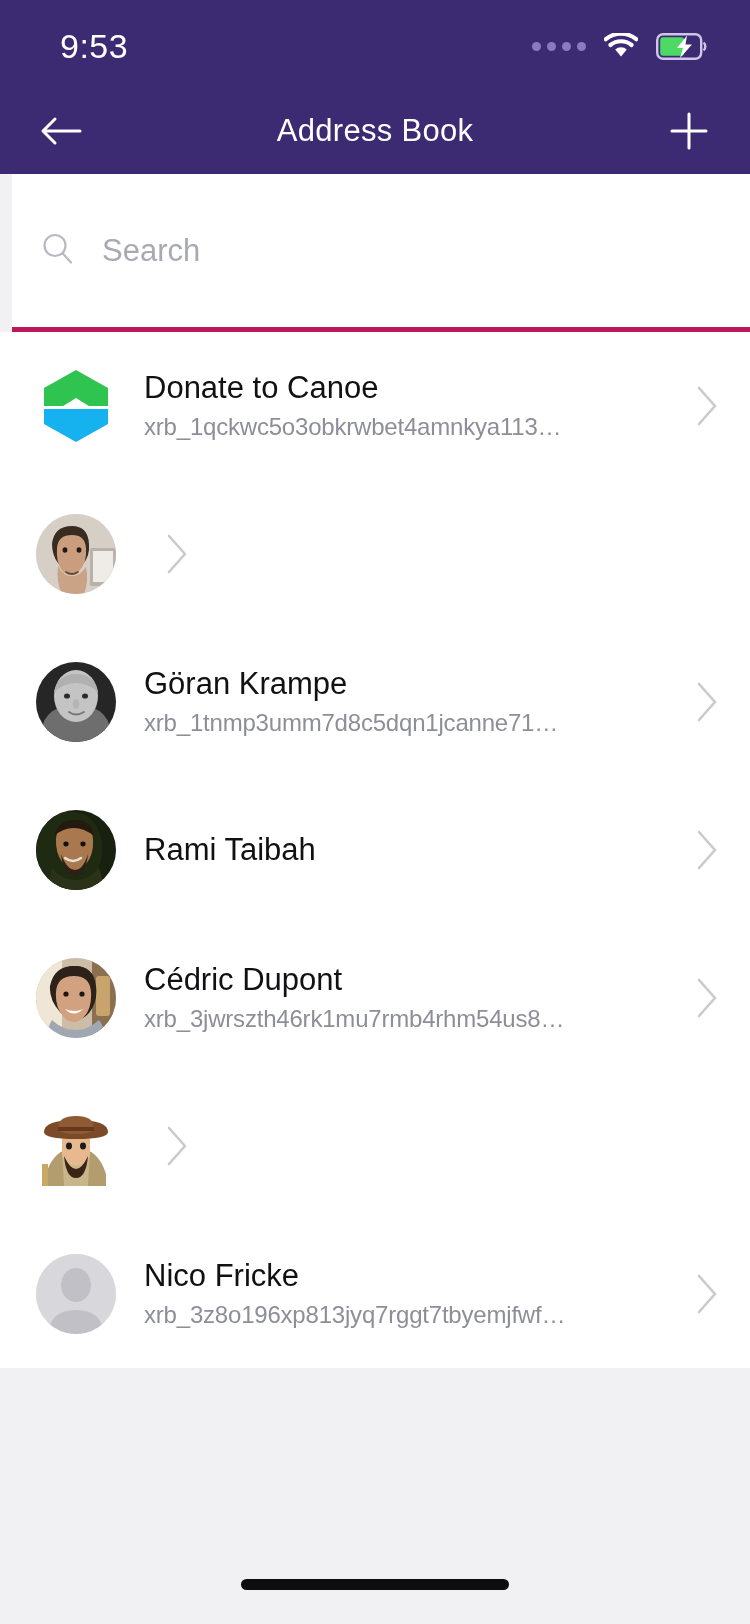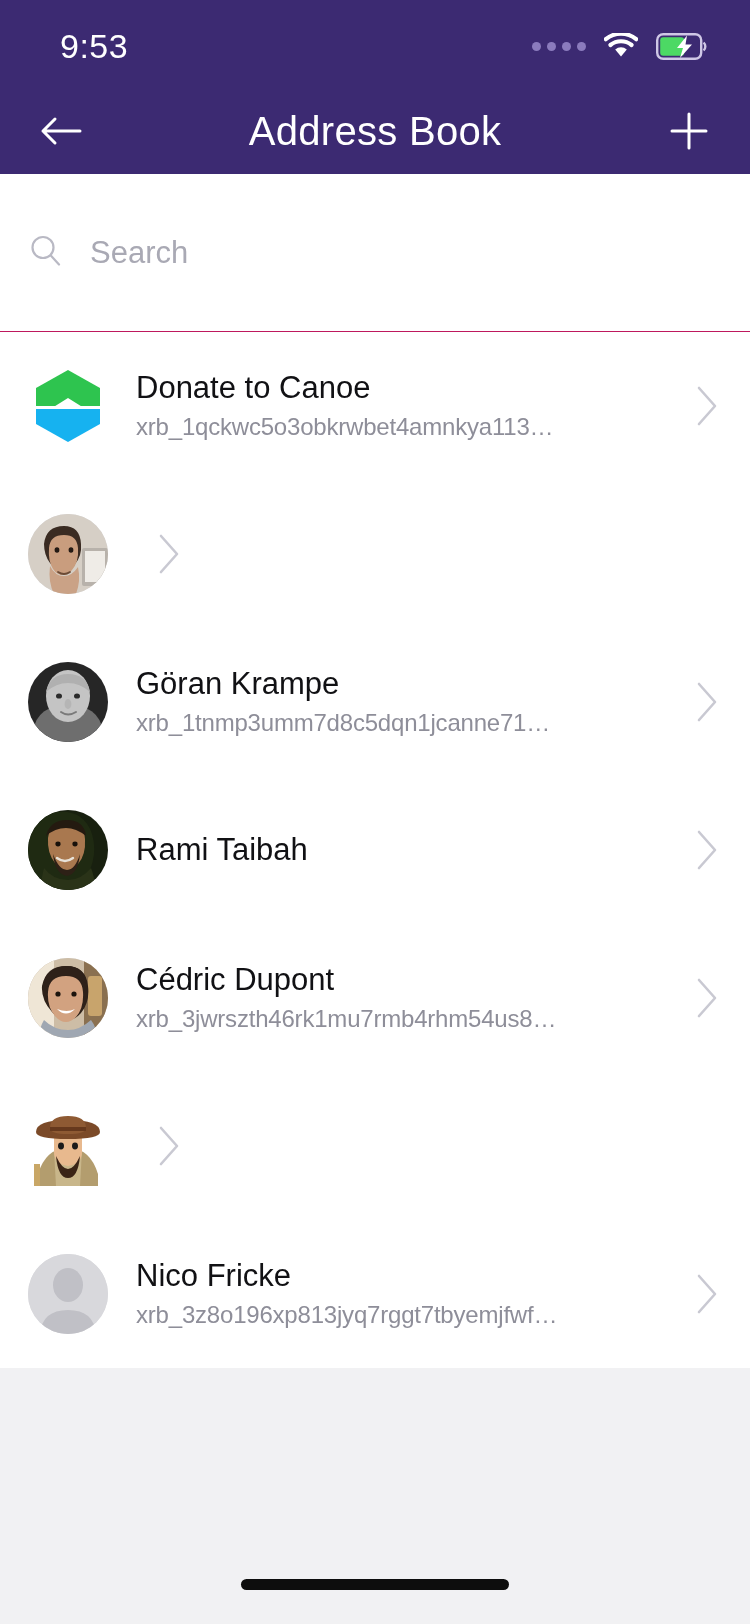--- a/index.html
+++ b/index.html
@@ -70,21 +70,21 @@
     width: 62px; height: 62px;
     display: flex; align-items: center; justify-content: center;
     cursor: pointer;
   }
   .nav-back svg { width: 42px; height: 30px; display: block; }
   .nav-title {
     position: absolute;
     left: 0; right: 0;
     text-align: center;
     color: #ffffff;
-    font-size: 40px;
+    font-size: 31px;
     font-weight: 400;
     letter-spacing: 0.3px;
     pointer-events: none;
   }
   .nav-add {
     margin-left: auto;
     width: 62px; height: 62px;
     display: flex; align-items: center; justify-content: center;
     cursor: pointer;
     position: relative;
@@ -92,22 +92,23 @@
   }
   .nav-add svg { width: 40px; height: 40px; display: block; }
 
   
   .search-wrap {
     background: #ffffff;
     height: 158px;
     display: flex;
     align-items: center;
     padding: 0 28px;
-    border-bottom: 1px solid #be185d;
-    flex: 0 0 auto;
+    border-bottom: 5px solid #be185d;
+    flex: 0 0 auto;
+    margin-left: 12px;
   }
   .search-icon { width: 36px; height: 36px; flex: 0 0 auto; margin-right: 26px; }
   .search-input {
     border: 0;
     outline: 0;
     background: transparent;
     font-family: "Liberation Sans", sans-serif;
     font-size: 31px;
     color: #2b2b33;
     width: 100%;
@@ -118,21 +119,21 @@
   
   .list {
     background: #ffffff;
     flex: 0 0 auto;
     overflow: hidden;
   }
   .row {
     display: flex;
     align-items: center;
     height: 148px;
-    padding: 0 28px 0 28px;
+    padding: 0 28px 0 36px;
     cursor: pointer;
     background: #ffffff;
   }
   .avatar {
     width: 80px; height: 80px;
     border-radius: 50%;
     flex: 0 0 auto;
     margin-right: 28px;
     overflow: hidden;
     position: relative;

